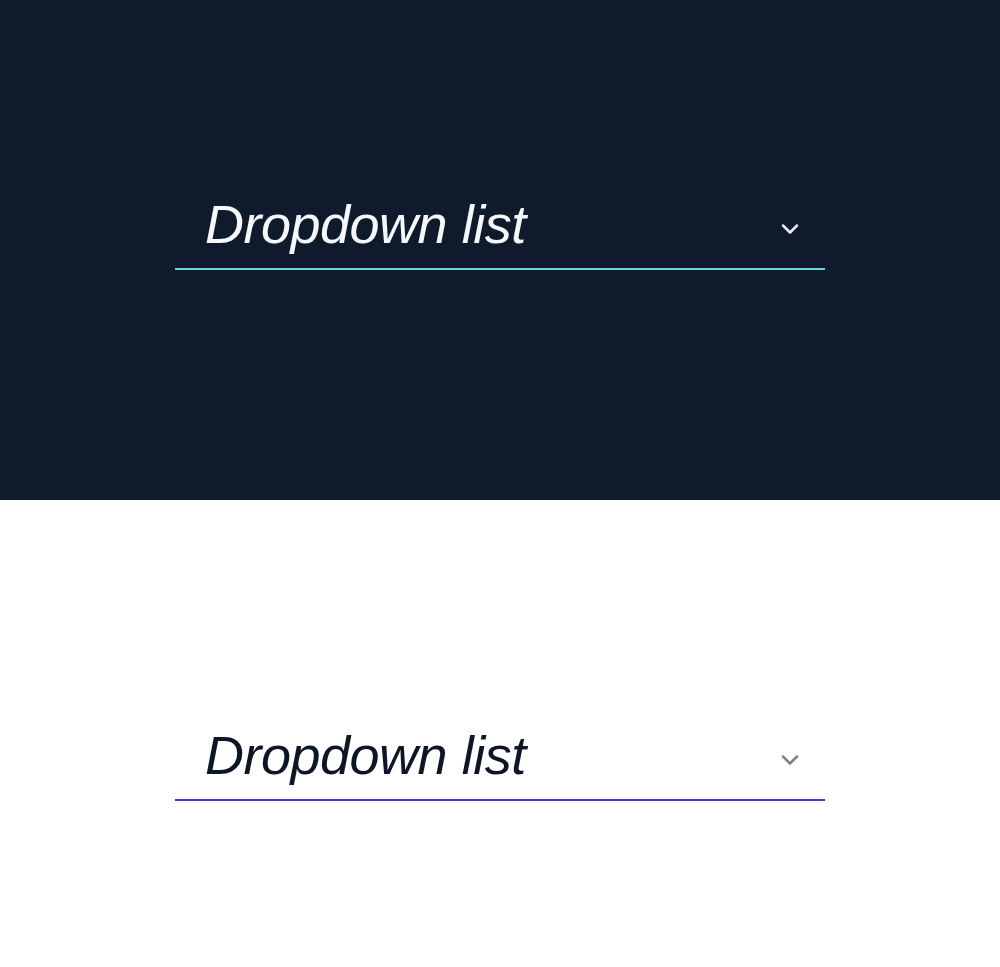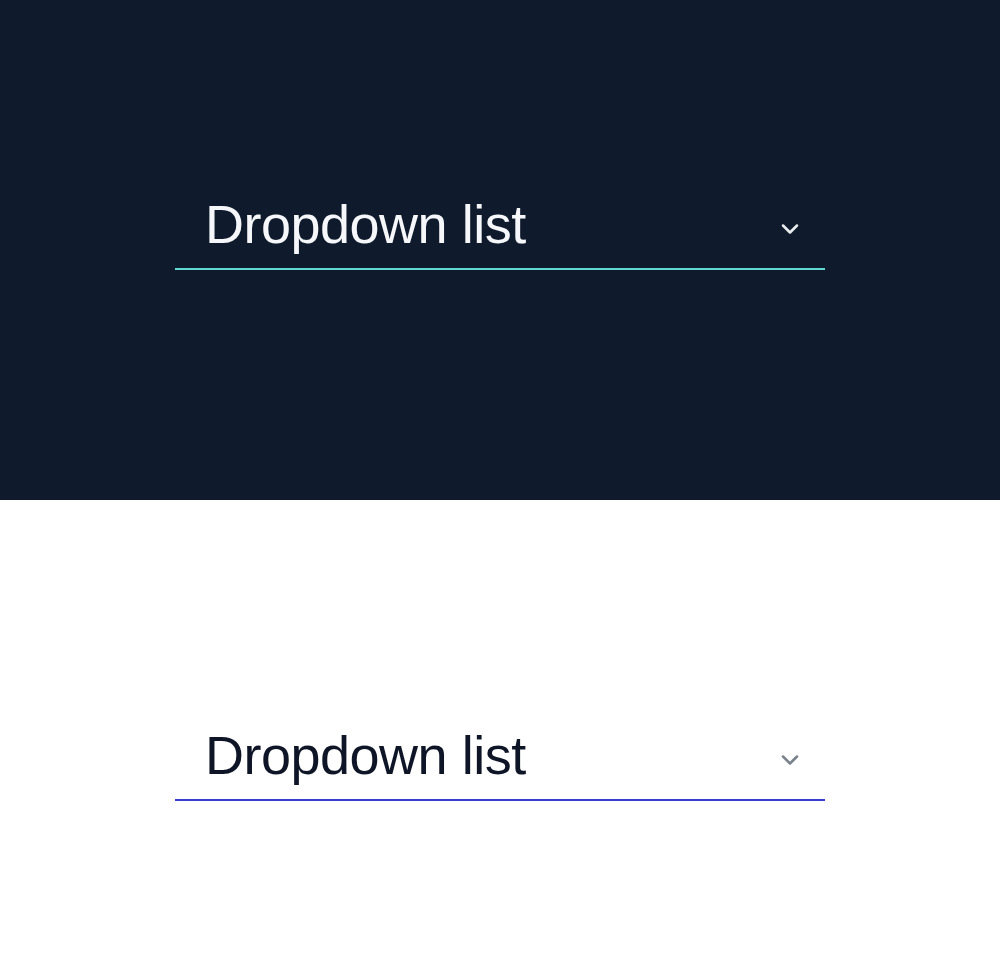--- a/index.html
+++ b/index.html
@@ -11,20 +11,21 @@
       width: 1000px;
       height: 967px;
       font-family: 'Segoe UI', -apple-system, BlinkMacSystemFont, sans-serif;
       overflow: hidden;
     }
     .container {
       width: 100%;
       height: 100%;
       display: flex;
       flex-direction: column;
+      font-style: italic;
     }
     .panel {
       width: 100%;
       display: flex;
       align-items: center;
       justify-content: center;
       position: relative;
     }
     .panel-dark {
       height: 500px;

